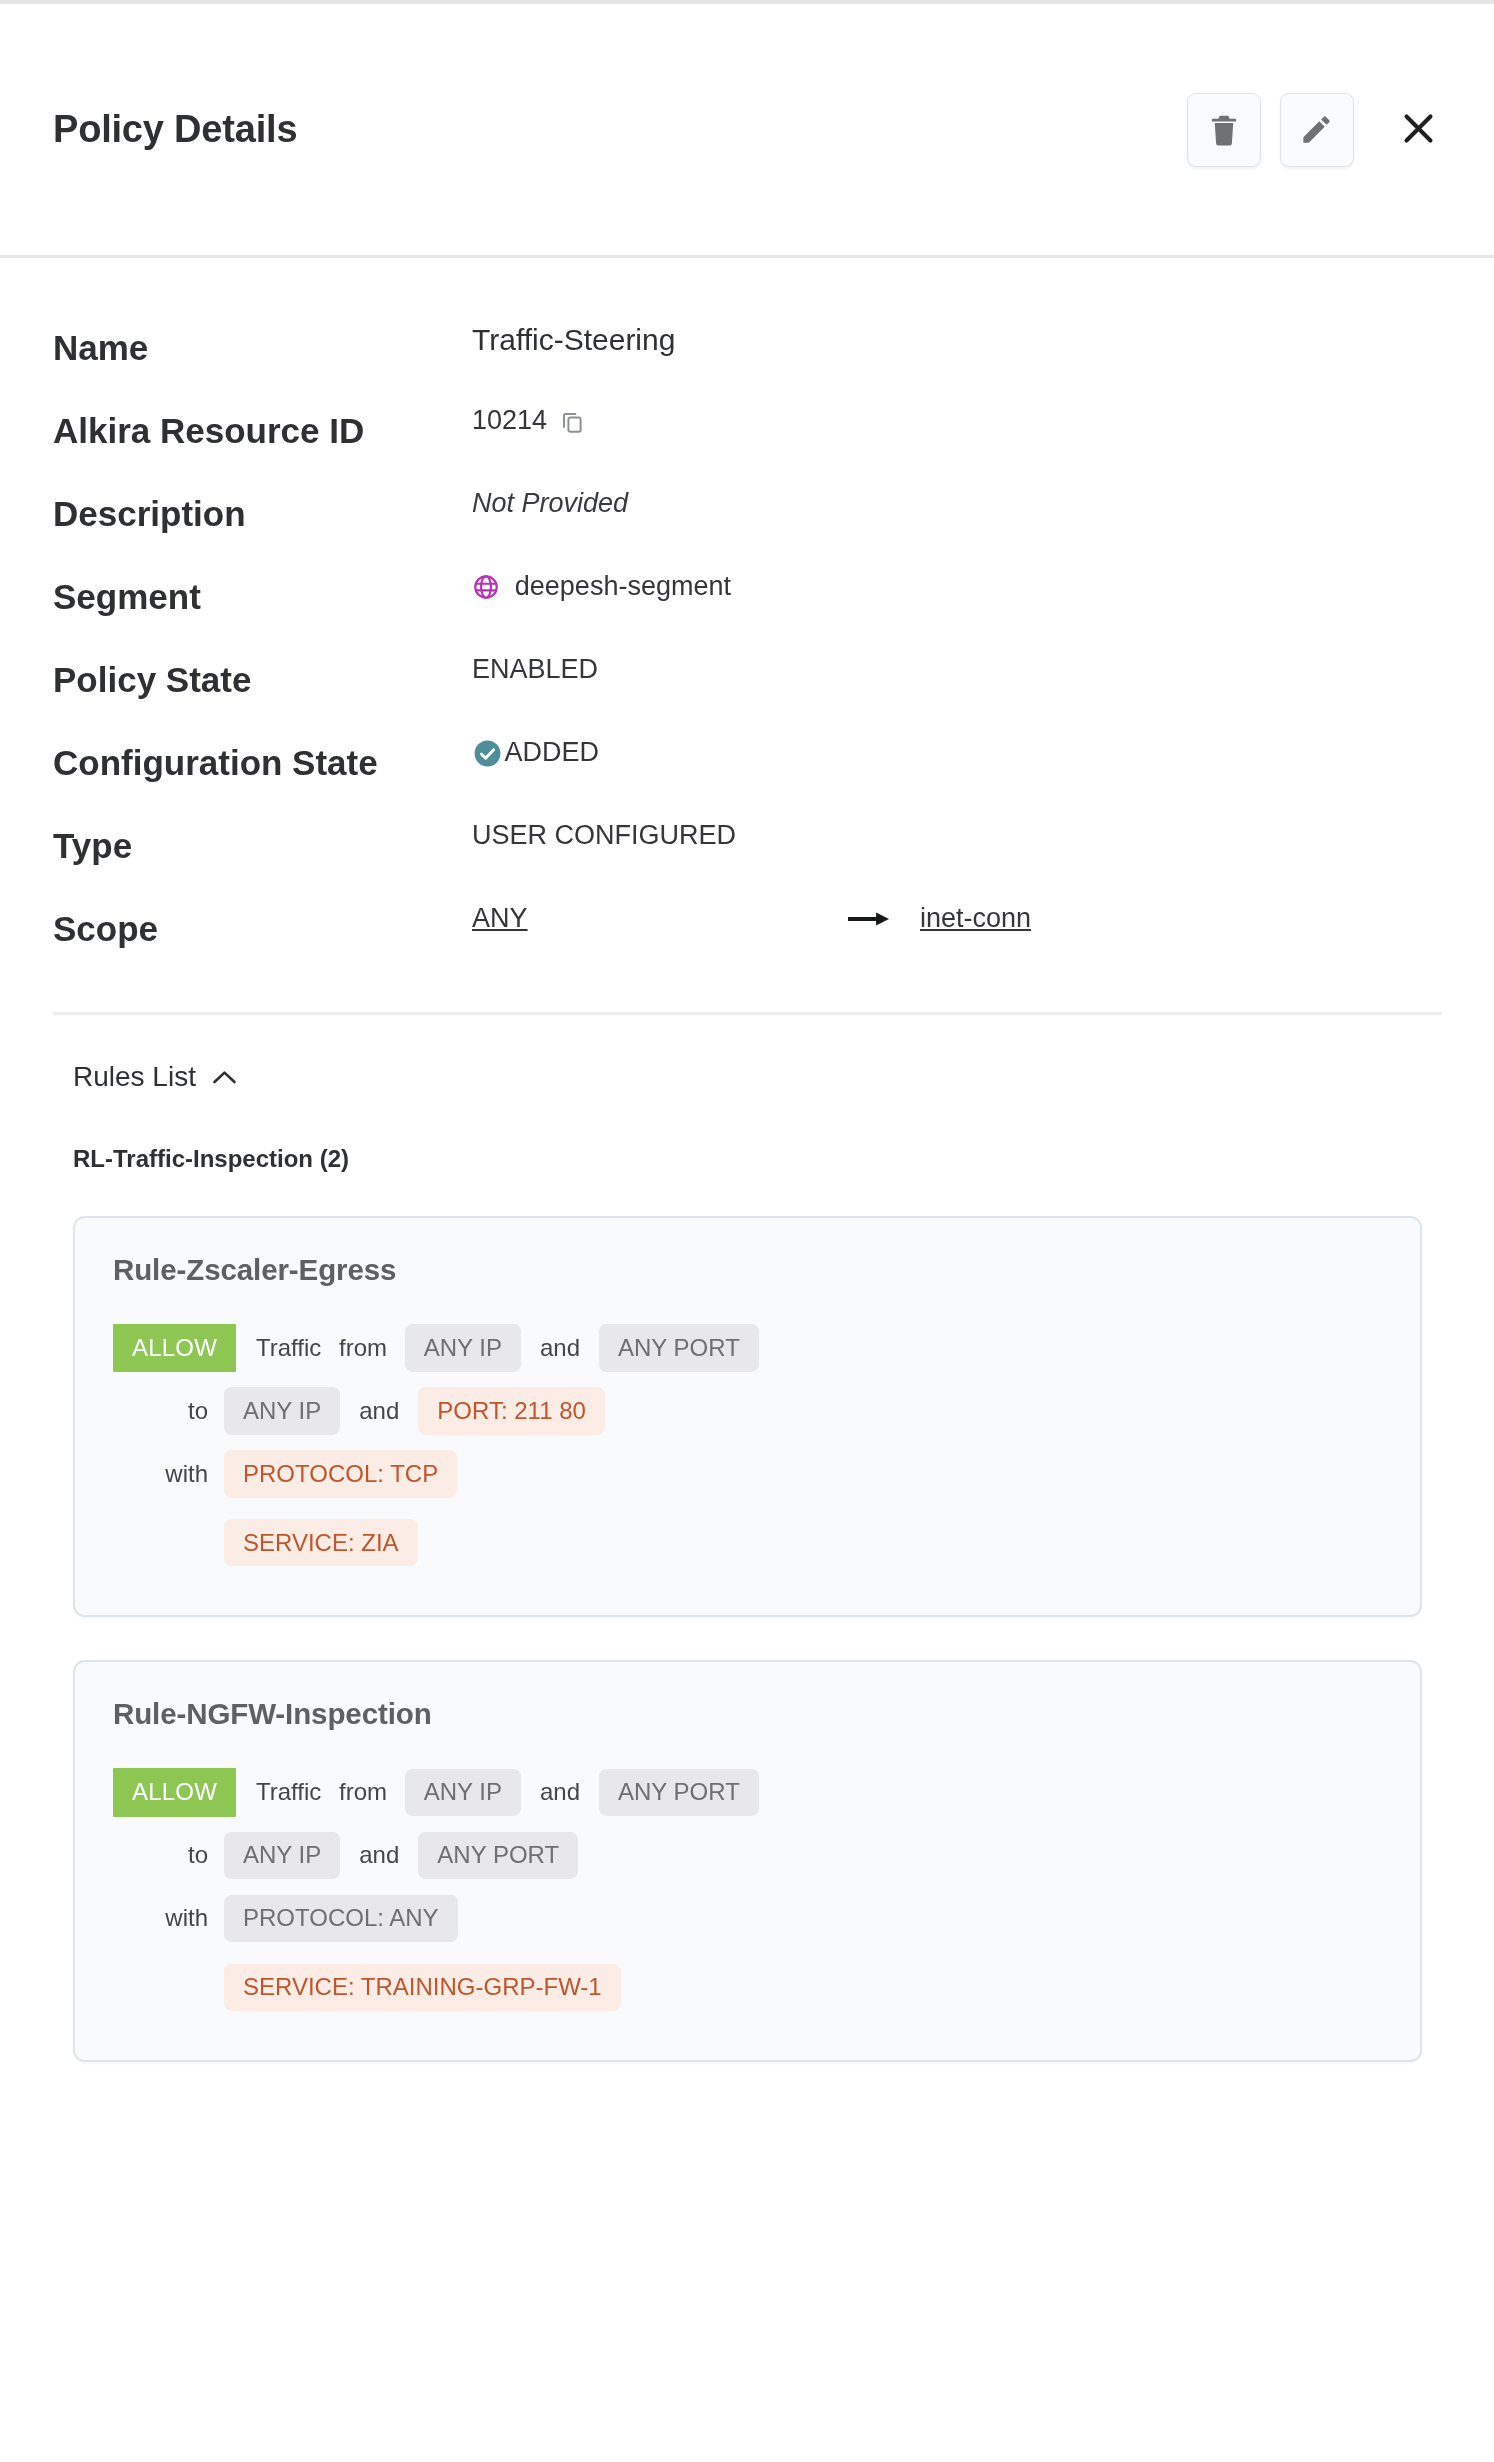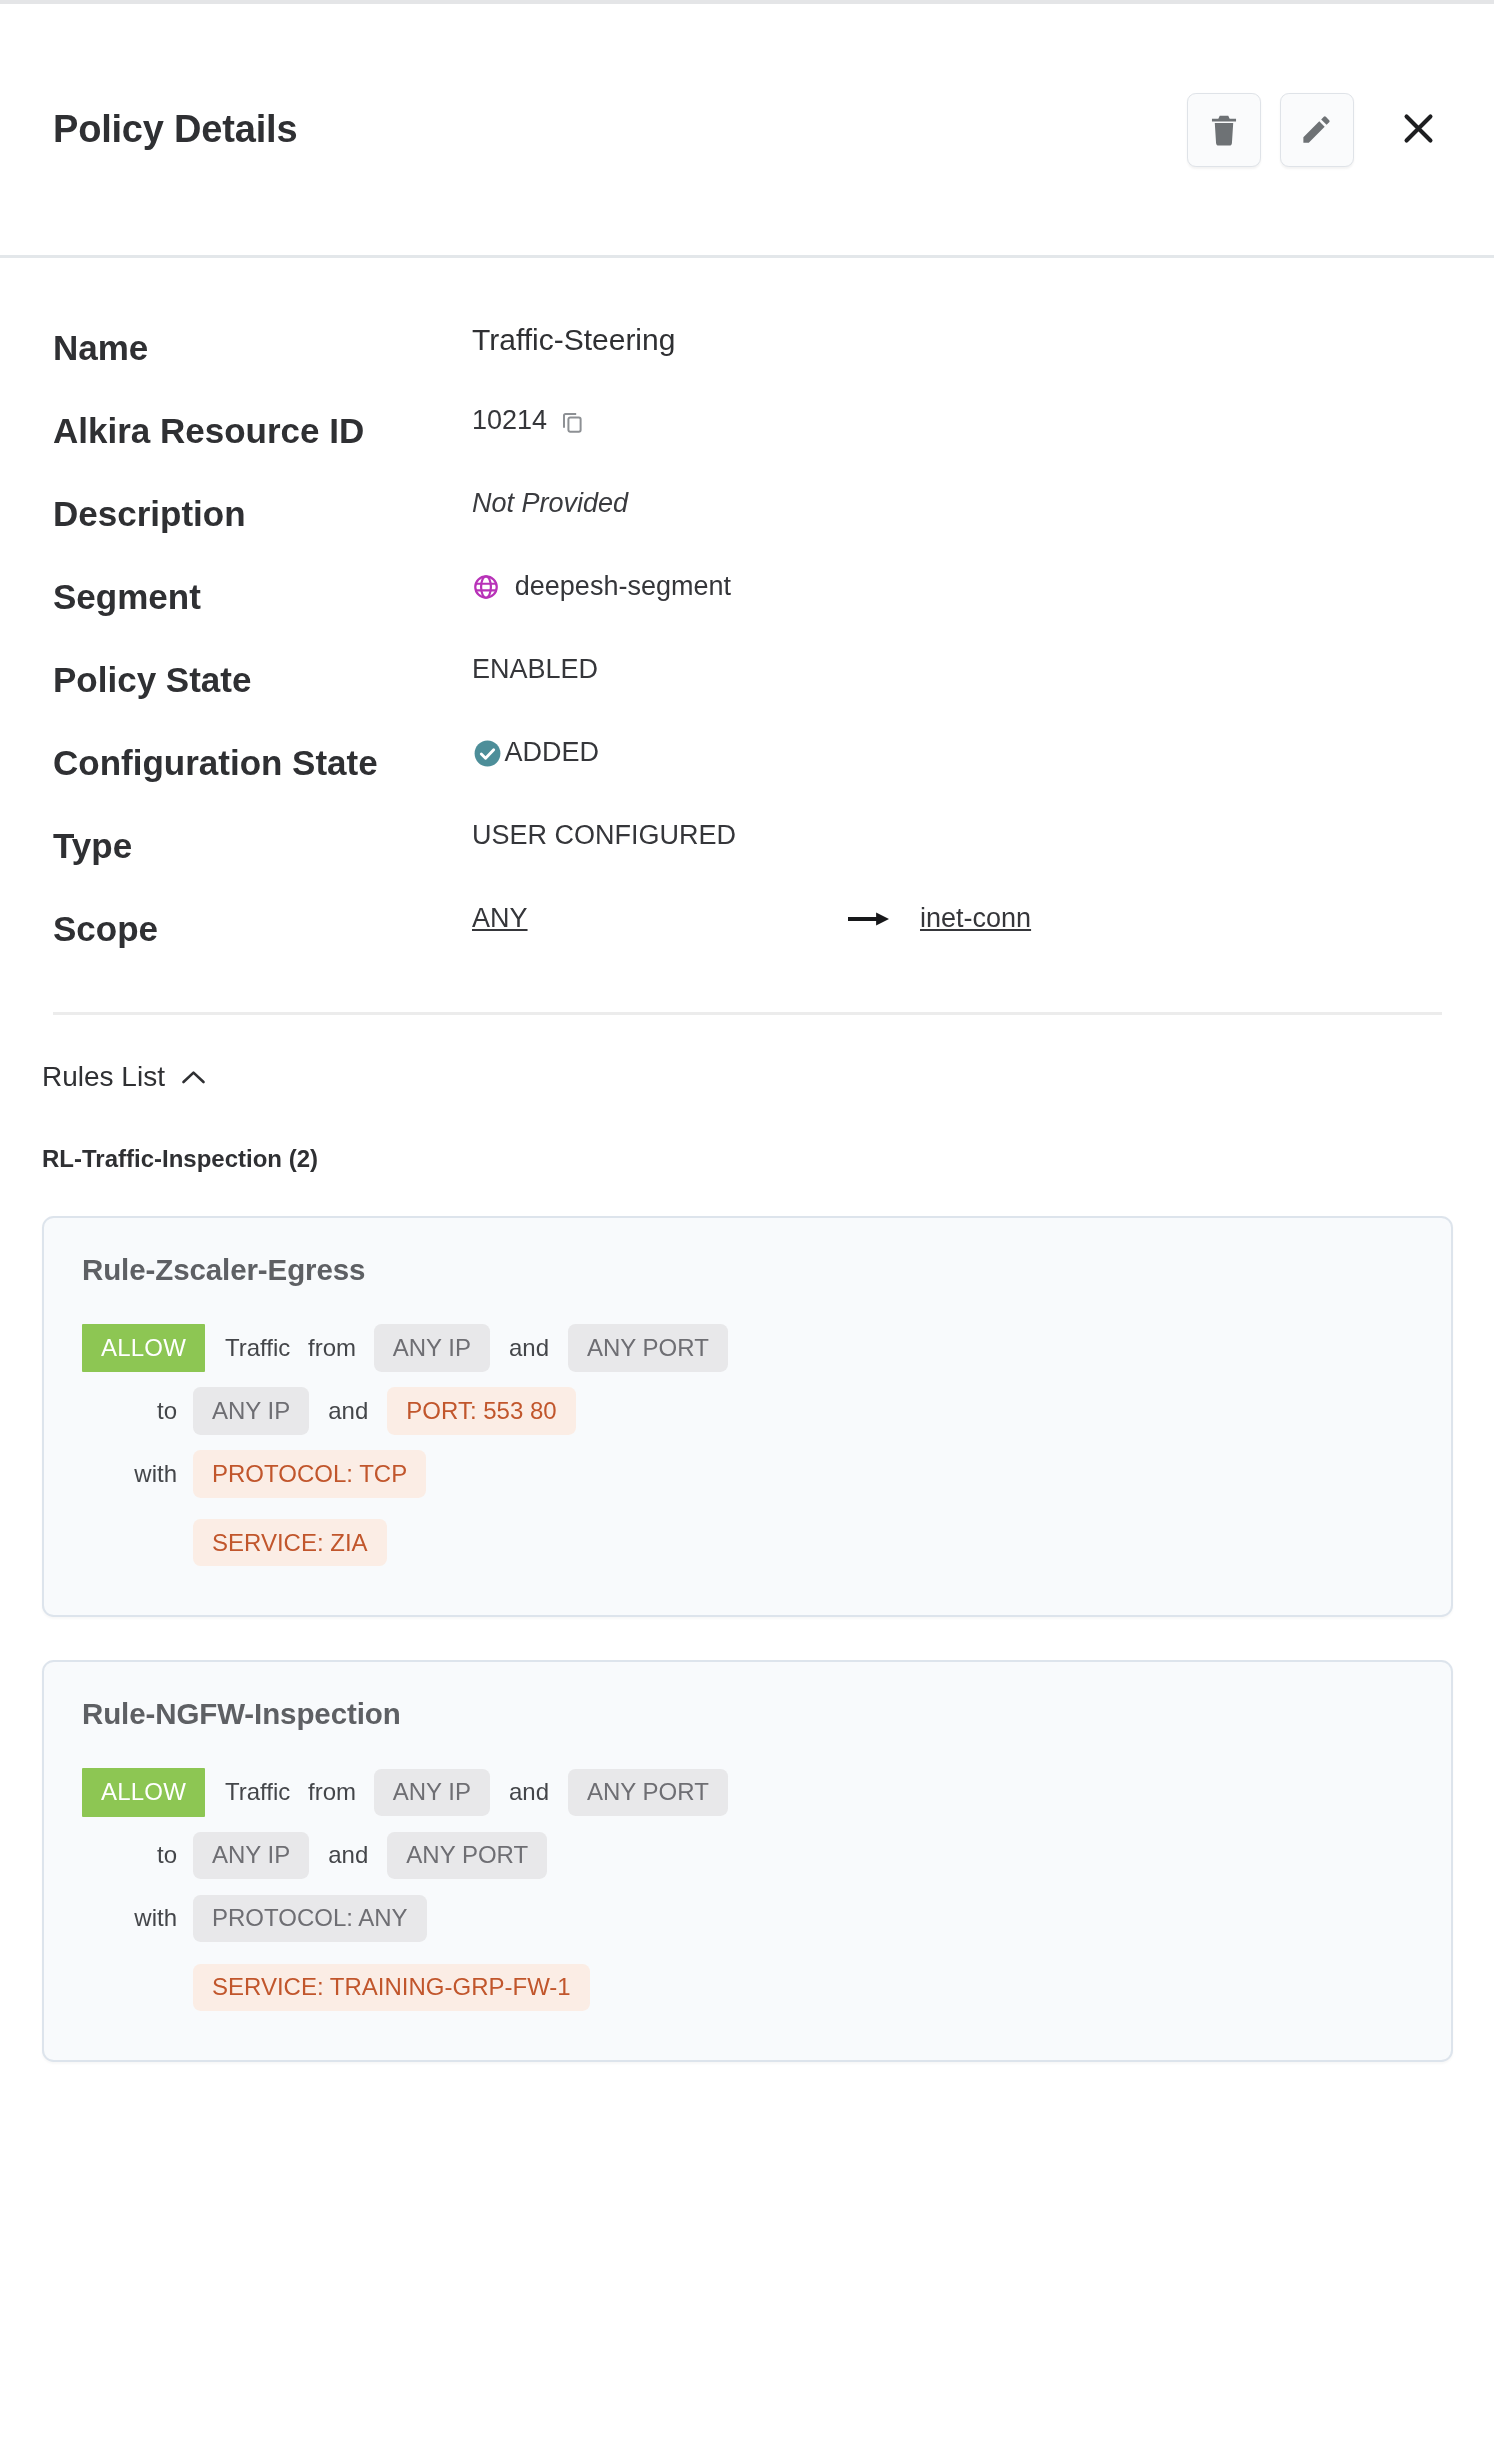--- a/index.html
+++ b/index.html
@@ -102,21 +102,21 @@
   .scope-to { color: #35363a; }
 
   
   .section-divider {
     margin: 37px 53px 0 53px;
     height: 3px;
     background: #ececec;
   }
 
   
-  .rules-section { padding: 0 42px; }
+  .rules-section { padding: 0 73px; }
   .rules-head {
     display: flex;
     align-items: center;
     padding-top: 46px;
     cursor: pointer;
   }
   .rules-head-label {
     font-size: 28px;
     font-weight: 400;
     color: #2f3033;
@@ -323,21 +323,21 @@
           <span class="kw" style="margin-left:17.7px;">from</span>
           <span class="chip chip-gray chip-gap">ANY IP</span>
           <span class="and-kw">and</span>
           <span class="chip chip-gray">ANY PORT</span>
         </div>
 
         <div class="rule-line">
           <span class="kw-conn">to</span>
           <span class="chip chip-gray">ANY IP</span>
           <span class="and-kw">and</span>
-          <span class="chip chip-orange">PORT: 553 80</span>
+          <span class="chip chip-orange">PORT: 211 80</span>
         </div>
 
         <div class="rule-line">
           <span class="kw-conn">with</span>
           <span class="chip chip-orange">PROTOCOL: TCP</span>
         </div>
 
         <div class="rule-line with-extra">
           <span class="chip chip-orange">SERVICE: ZIA</span>
         </div>

